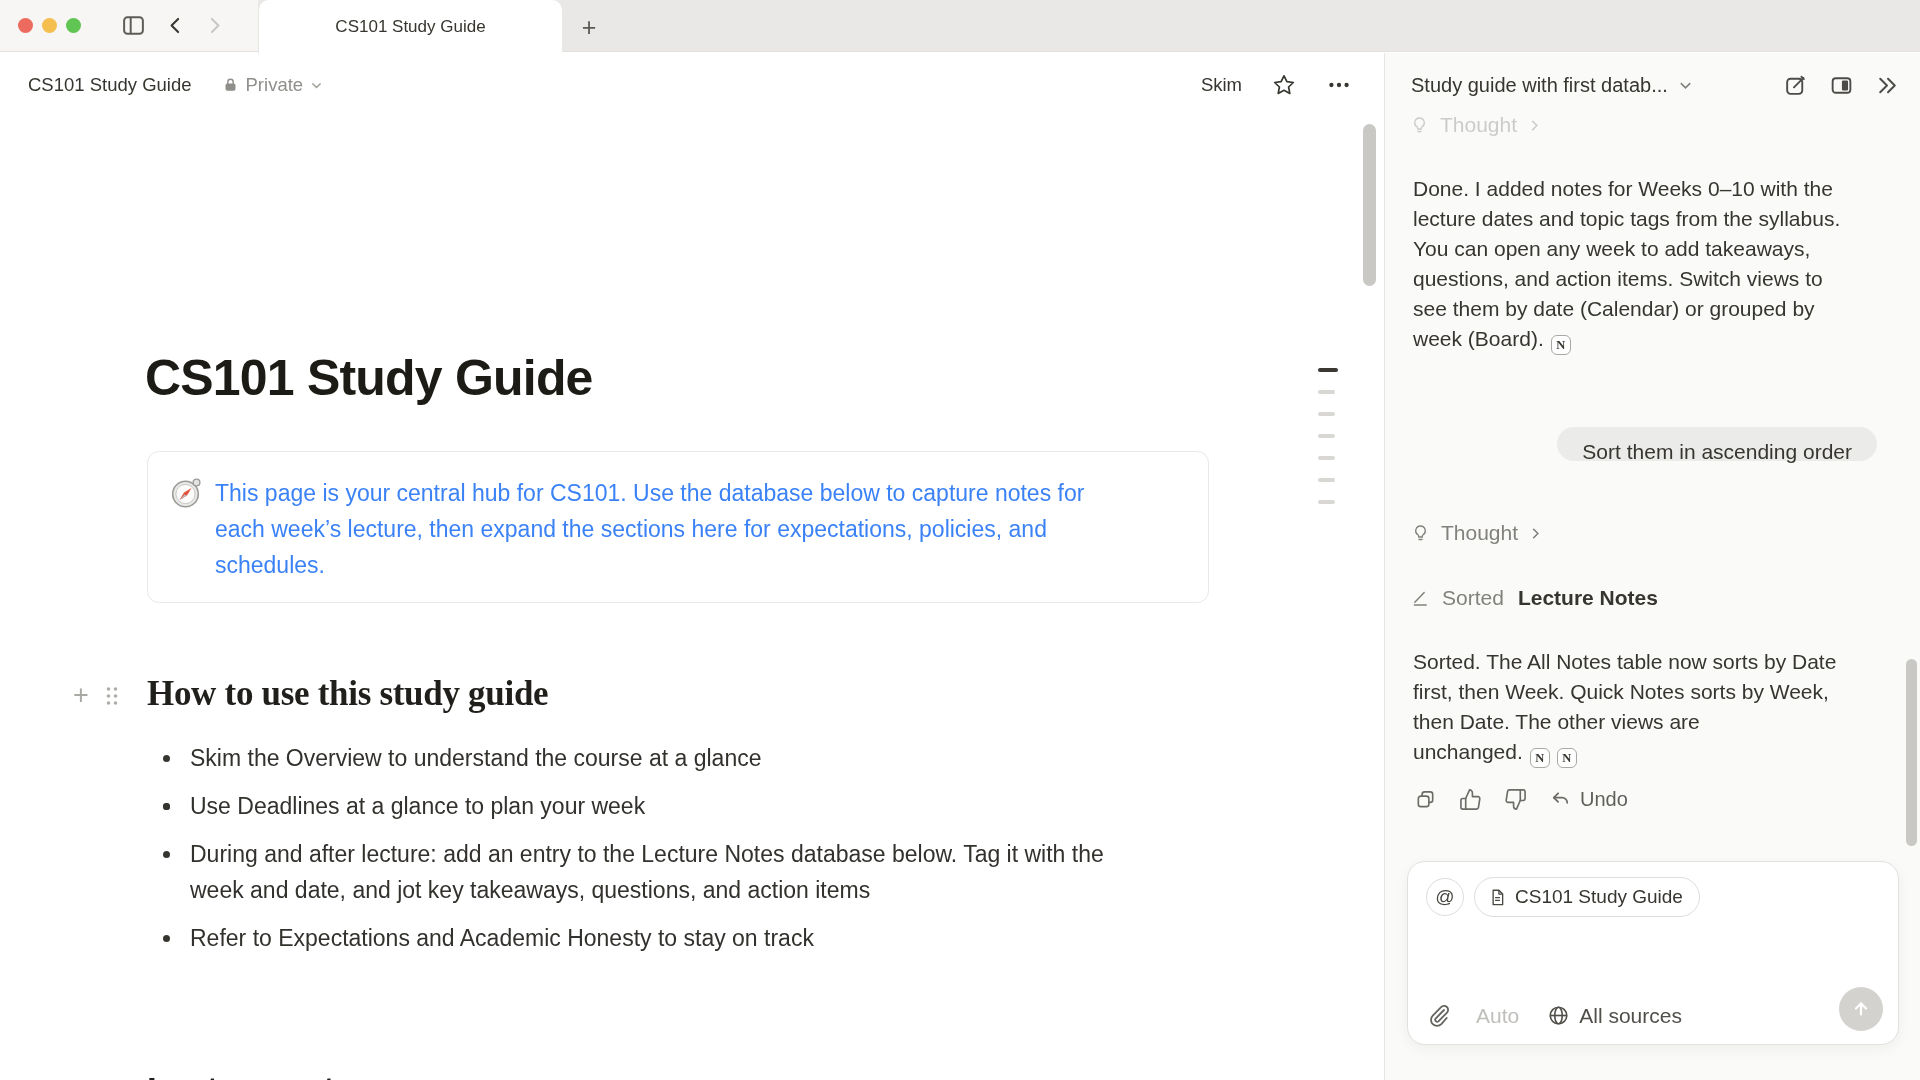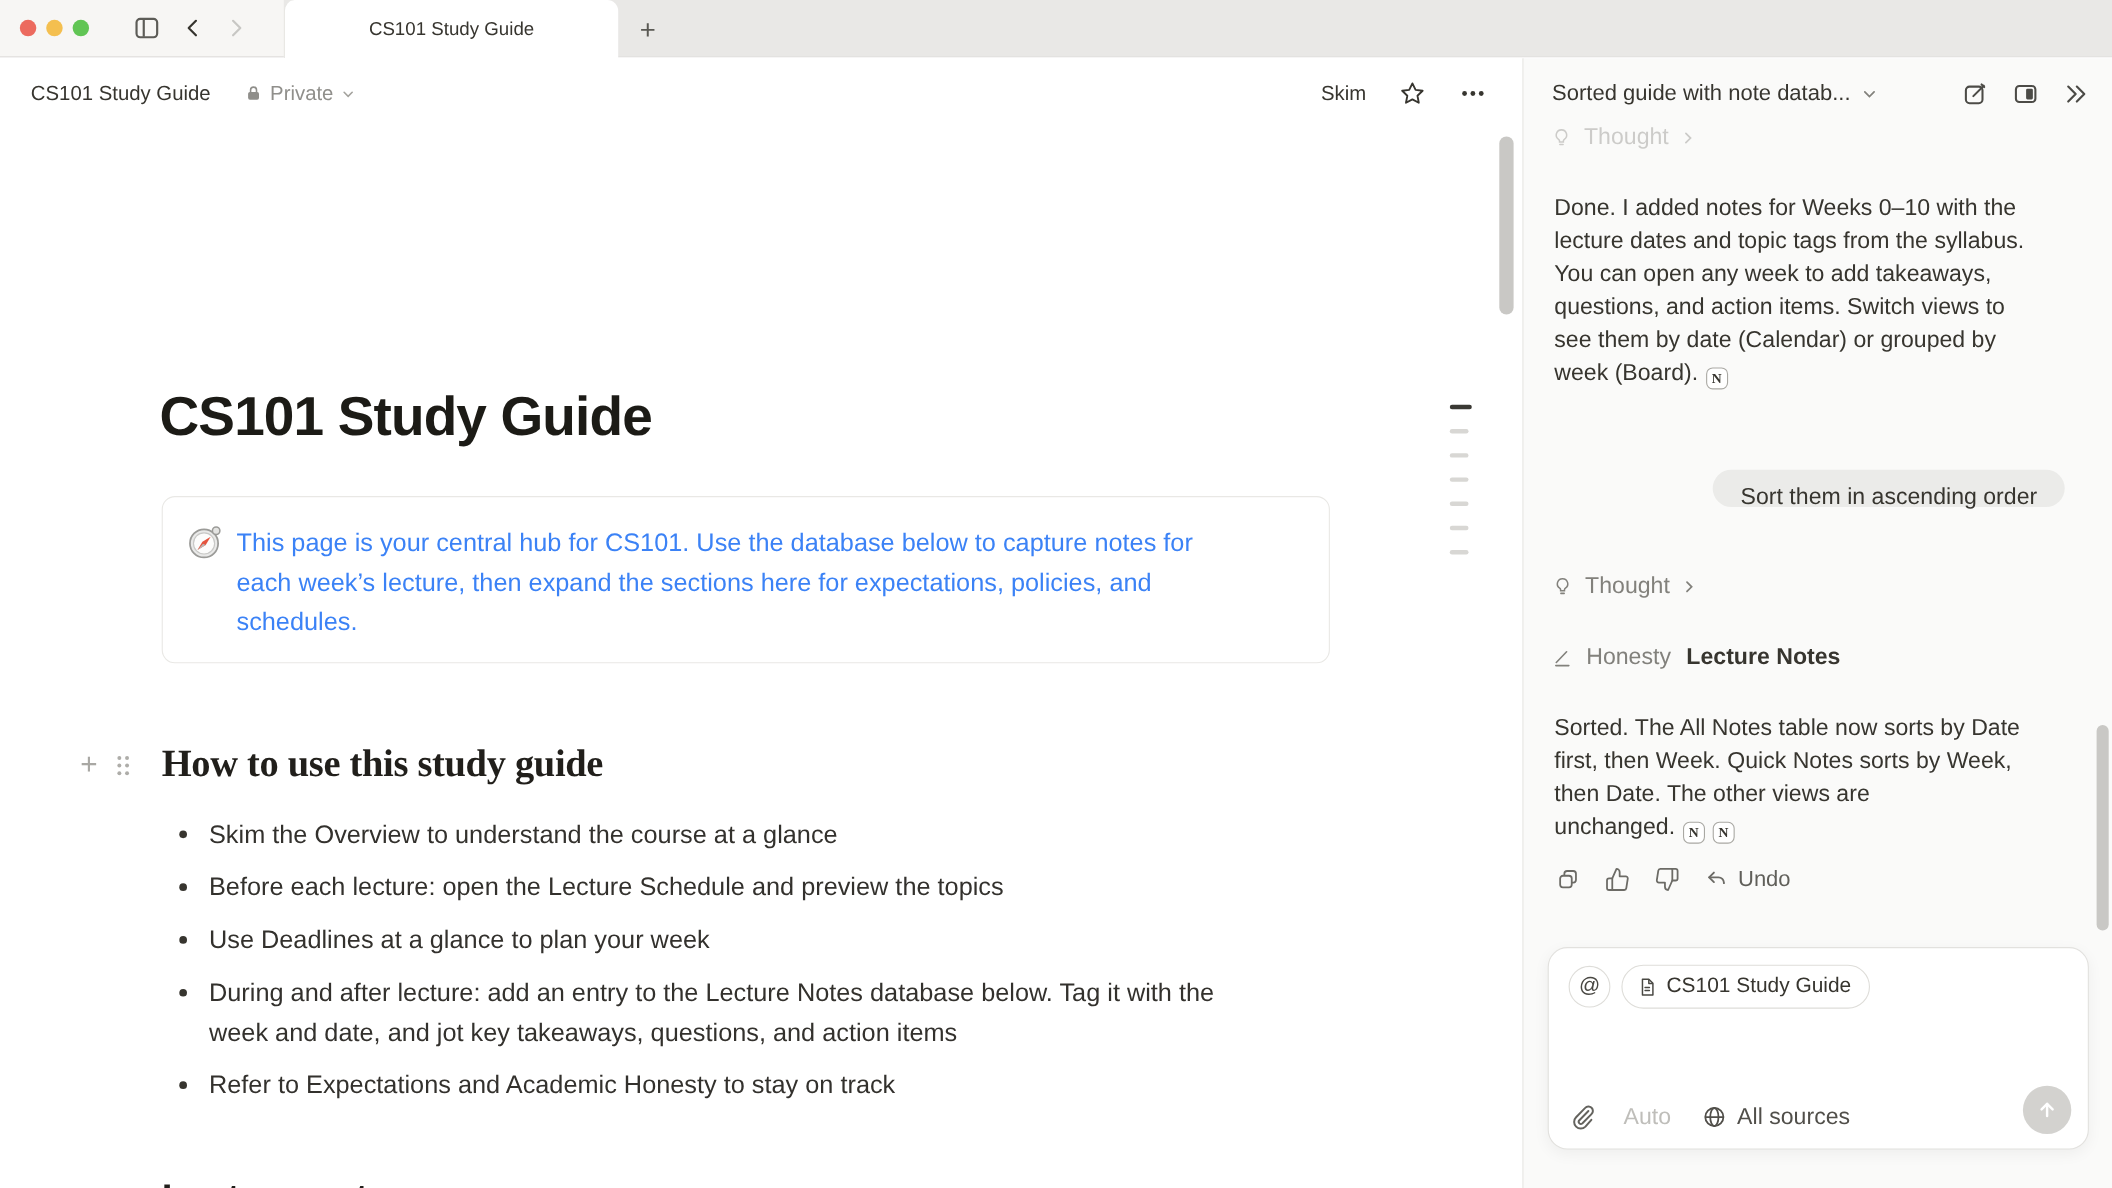--- a/index.html
+++ b/index.html
@@ -177,21 +177,21 @@
             <circle cx="10.5" cy="11" r="1.8"></circle>
             <circle cx="3.5" cy="18" r="1.8"></circle>
             <circle cx="10.5" cy="18" r="1.8"></circle>
           </svg>
       </span>
       <span class="h2-text">How to use this study guide</span>
     </div>
 
     <div class="bullets">
       <div class="bullet"><span class="dot"></span><span>Skim the Overview to understand the course at a glance</span></div>
-      <div class="bullet"><span class="dot"></span><span>Before each lecture: open the Lecture Schedule and preview the topics</span></div>
+      <div class="bullet"><span class="dot"></span></div>
       <div class="bullet"><span class="dot"></span><span>Use Deadlines at a glance to plan your week</span></div>
       <div class="bullet"><span class="dot"></span><span>During and after lecture: add an entry to the Lecture Notes database below. Tag it with the
 week and date, and jot key takeaways, questions, and action items</span></div>
       <div class="bullet"><span class="dot"></span><span>Refer to Expectations and Academic Honesty to stay on track</span></div>
     </div>
 
     <div class="h2-lecture">Lecture notes</div>
 
     <div class="toc">
       <div class="toc-dash active"></div>
@@ -202,21 +202,21 @@
       <div class="toc-dash idle"></div>
       <div class="toc-dash idle"></div>
     </div>
 
     <div class="main-scrollbar"></div>
   </div>
 
   <div class="panel">
 
     <div class="panel-header">
-      <span class="panel-title">Sorted guide with note datab...</span>
+      <span class="panel-title">Study guide with first datab...</span>
       <span class="panel-title-chev">
         <svg width="15" height="15" viewBox="0 0 16 16" fill="none" stroke="#82817c" stroke-width="1.7" stroke-linecap="round">
             <path d="M3.5 6 8 10.5 12.5 6"></path>
           </svg>
       </span>
       <span class="panel-hdr-icons">
         <svg width="25" height="25" viewBox="0 0 24 24" fill="none" stroke="#4c4b47" stroke-width="1.8" stroke-linecap="round" stroke-linejoin="round">
             <rect x="4" y="5.5" width="14.5" height="14.5" rx="3.2"></rect>
             <path d="M10.5 13.8 19.6 4.7"></path>
             <path d="M17.7 3.6l2.3 2.3"></path>
@@ -263,21 +263,21 @@
       <svg width="15" height="15" viewBox="0 0 16 16" fill="none" stroke="#82817c" stroke-width="1.7" stroke-linecap="round">
           <path d="M6 3.5 10.5 8 6 12.5"></path>
         </svg>
     </div>
 
     <div class="updated-row">
       <svg width="21" height="21" viewBox="0 0 24 24" fill="none" stroke="#82817c" stroke-width="1.7" stroke-linecap="round">
           <path d="M5.5 16.3 16.2 5.2"></path>
           <path d="M5 19.5h13.5"></path>
         </svg>
-      <span class="updated-label">Honesty</span>
+      <span class="updated-label">Sorted</span>
       <span class="updated-target">Lecture Notes</span>
     </div>
 
     <div class="msg msg-2">
       <span class="txt">Sorted. The All Notes table now sorts by Date
 first, then Week. Quick Notes sorts by Week,
 then Date. The other views are
 unchanged.</span><span class="n-badge">N</span><span class="n-badge">N</span>
     </div>
 

